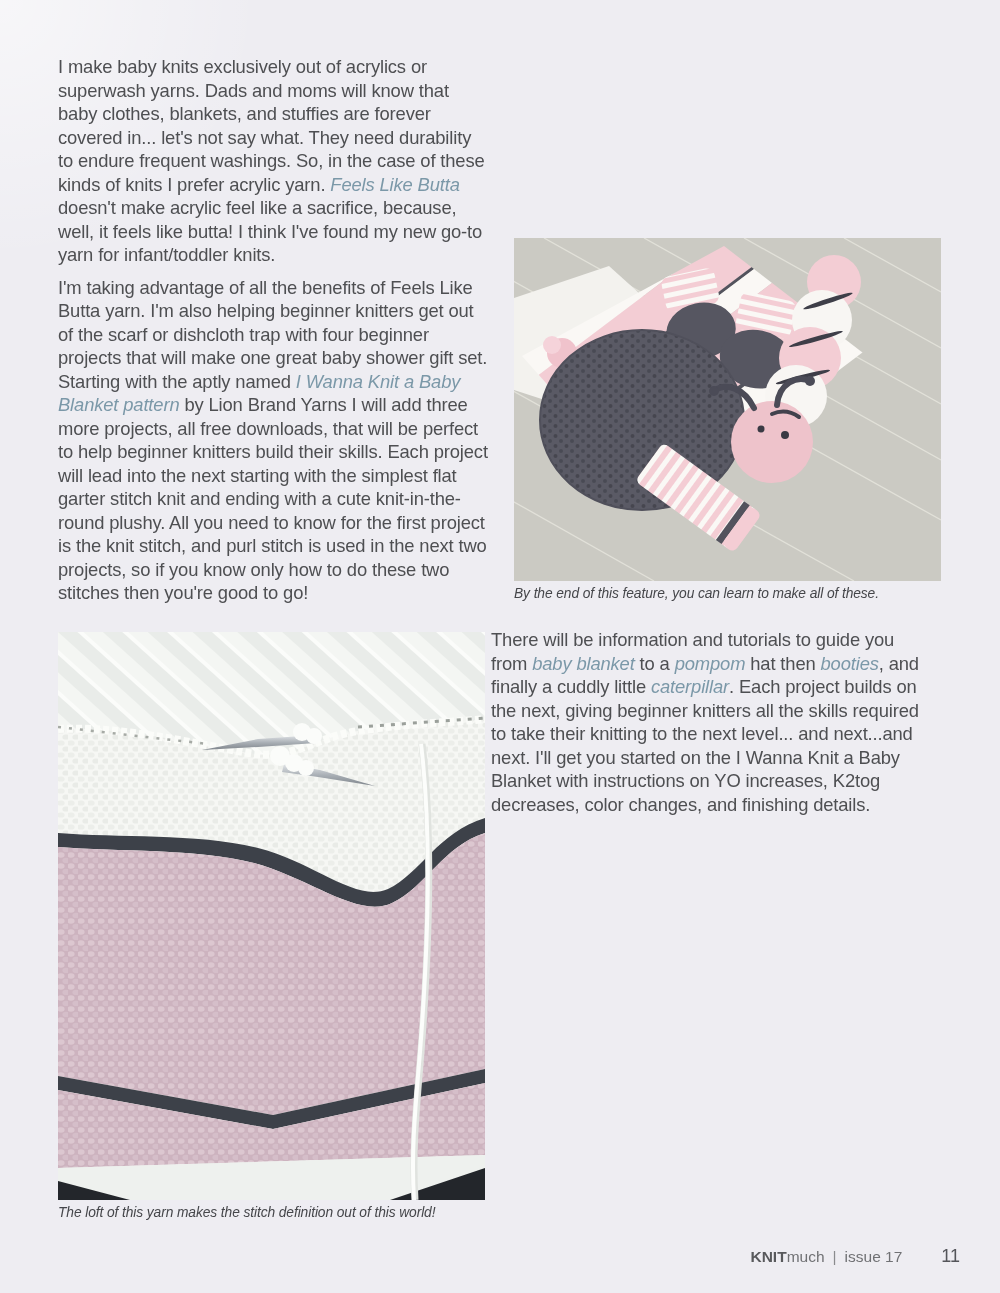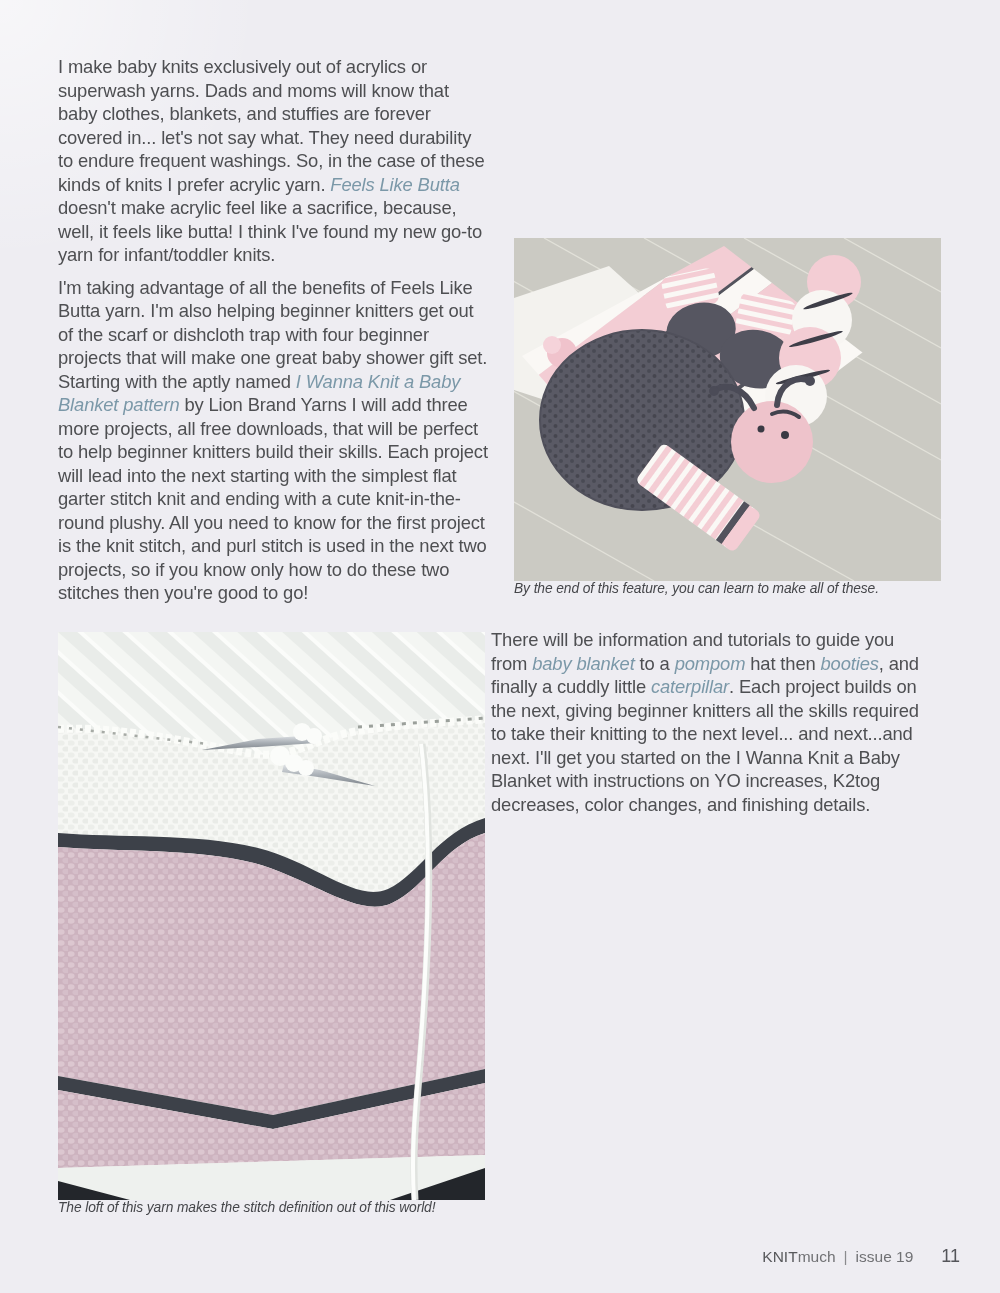--- a/index.html
+++ b/index.html
@@ -16,32 +16,32 @@
   p.body{
     margin:0 0 9px 0; font-size:18.4px; line-height:23.5px;
     color:#4e4f52; letter-spacing:-0.15px;
   }
   .link{color:#7b98a8; font-style:italic;margin-top:21px;}
   figure.fig{margin:0; padding:0; position:absolute;}
   .fig-giftset{left:514px; top:238px; width:427px;}
   .fig-closeup{left:58px; top:632px; width:427px;}
   figure.fig svg{display:block;}
   figcaption.caption{
-    font-size:13.8px; font-style:italic;
+    margin-top:5px; font-size:13.8px; font-style:italic;
     color:#45464a; letter-spacing:-0.1px;
   }
   .footer{
     position:absolute; left:0; right:40px; top:1246px;
     display:flex; justify-content:flex-end; align-items:baseline;
     font-size:15.5px; color:#707174;
   }
-  .brand-bold{font-weight:normal; color:#58595c;}
+  .brand-bold{font-weight:bold; color:#58595c;}
   .brand-light{color:#707174;text-align:right;}
   .sep{margin:0 8px; color:#8a8b8e;}
-  .pagenum{margin-left:28px; font-size:18px; color:#54555a;}
+  .pagenum{margin-left:39px; font-size:18px; color:#54555a;}
 </style>
 </head>
 <body>
 
 <div class="page">
 
   <section class="col-left">
     <p class="body"><span>I make baby knits exclusively out of acrylics or superwash yarns. Dads and moms will know that baby clothes, blankets, and stuffies are forever covered in... let's not say what. They need durability to endure frequent washings. So, in the case of these kinds of knits I prefer acrylic yarn. </span><span class="link">Feels Like Butta</span><span> doesn't make acrylic feel like a sacrifice, because, well, it feels like butta! I think I've found my new go-to yarn for infant/toddler knits.</span></p>
     <p class="body"><span>I'm taking advantage of all the benefits of Feels Like Butta yarn. I'm also helping beginner knitters get out of the scarf or dishcloth trap with four beginner projects that will make one great baby shower gift set. Starting with the aptly named </span><span class="link">I Wanna Knit a Baby Blanket pattern</span><span> by Lion Brand Yarns I will add three more projects, all free downloads, that will be perfect to help beginner knitters build their skills. Each project will lead into the next starting with the simplest flat garter stitch knit and ending with a cute knit-in-the-round plushy. All you need to know for the first project is the knit stitch, and purl stitch is used in the next two projects, so if you know only how to do these two stitches then you're good to go!</span></p>
   </section>
@@ -187,17 +187,17 @@
       </g>
       <path d="M364,112 C376,210 370,330 363,420 C358,480 354,520 357,568" stroke="#e0e3df" stroke-width="7" fill="none"></path>
       <path d="M363,112 C375,210 369,330 362,420 C357,480 353,520 356,568" stroke="#fcfdfb" stroke-width="4" fill="none"></path>
     </svg>
     <figcaption class="caption">The loft of this yarn makes the stitch definition out of this world!</figcaption>
   </figure>
 
   <footer class="footer">
     <span class="brand"><span class="brand-bold">KNIT</span><span class="brand-light">much</span></span>
     <span class="sep">|</span>
-    <span class="issue">issue 19</span>
+    <span class="issue">issue 17</span>
     <span class="pagenum">11</span>
   </footer>
 
 </div>
 
 </body></html>

